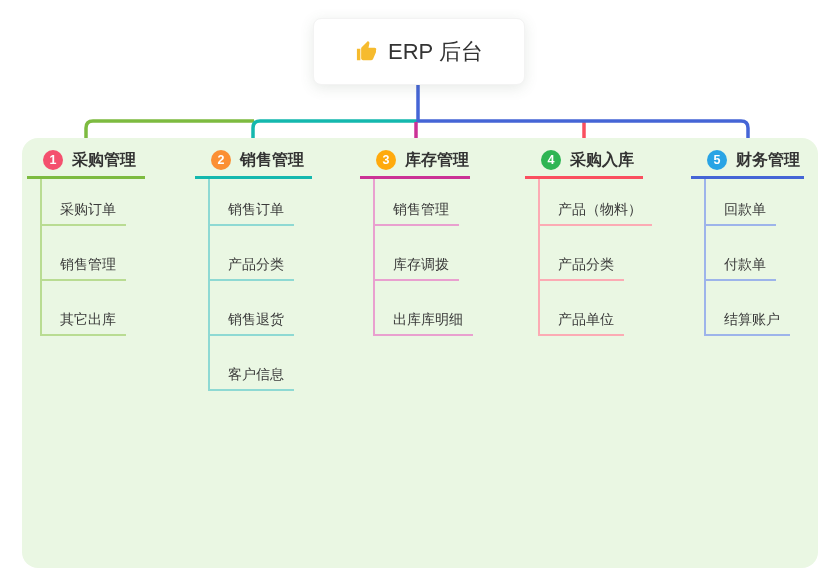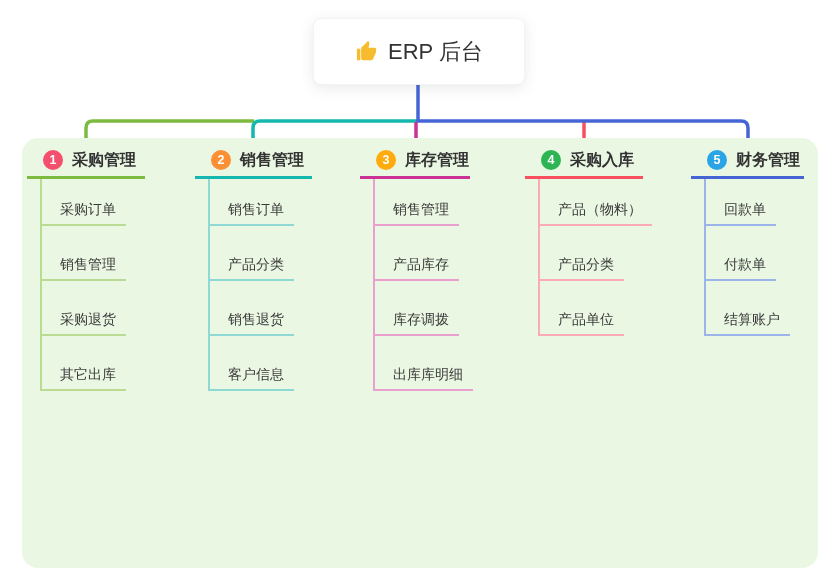--- a/index.html
+++ b/index.html
@@ -67,21 +67,20 @@
 
   <div class="panel" style="background: rgb(234, 247, 227);">
   <div class="branch" style="left: 5px; width: 118px; --main: #7dbb40; --light: #b9dc92; --badge: #f4506e;">
     <div class="branch-header">
       <span class="badge">1</span>
       <span class="branch-label">采购管理</span>
     </div>
     <div class="children">
           <div class="child-row">采购订单</div>
           <div class="child-row">销售管理</div>
-          <div class="child-row">采购退货</div>
           <div class="child-row">其它出库</div>
         </div>
   </div>
 
   <div class="branch" style="left: 173px; width: 117px; --main: #14b8ae; --light: #8ed9d3; --badge: #fb8f33;">
     <div class="branch-header">
       <span class="badge">2</span>
       <span class="branch-label">销售管理</span>
     </div>
     <div class="children">
@@ -92,21 +91,20 @@
         </div>
   </div>
 
   <div class="branch" style="left: 338px; width: 110px; --main: #cb3296; --light: #e9a0cf; --badge: #ffaa0d;">
     <div class="branch-header">
       <span class="badge">3</span>
       <span class="branch-label">库存管理</span>
     </div>
     <div class="children">
           <div class="child-row">销售管理</div>
-          <div class="child-row">产品库存</div>
           <div class="child-row">库存调拨</div>
           <div class="child-row">出库库明细</div>
         </div>
   </div>
 
   <div class="branch" style="left: 503px; width: 118px; --main: #fa4f5f; --light: #fcabb4; --badge: #2eb553;">
     <div class="branch-header">
       <span class="badge">4</span>
       <span class="branch-label">采购入库</span>
     </div>

